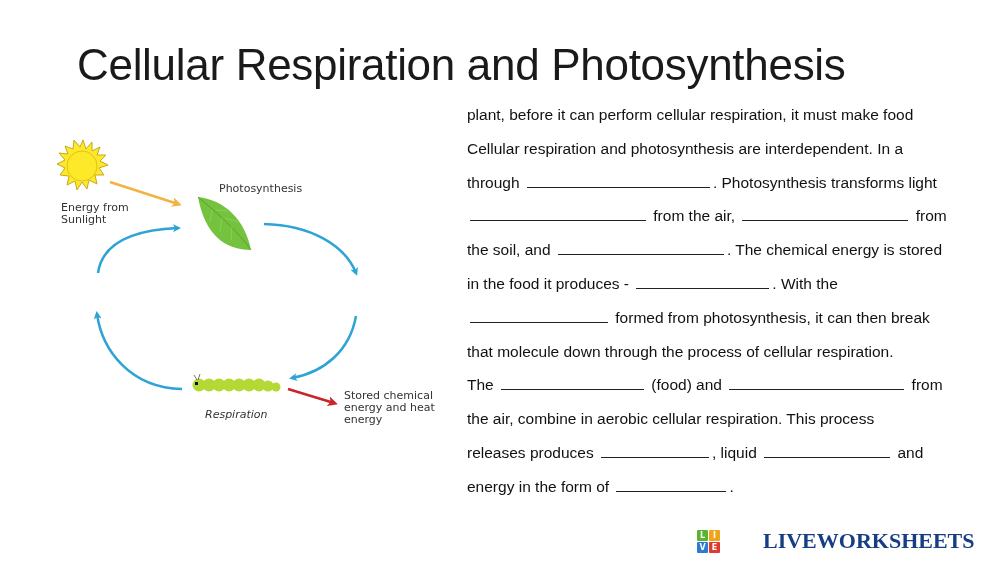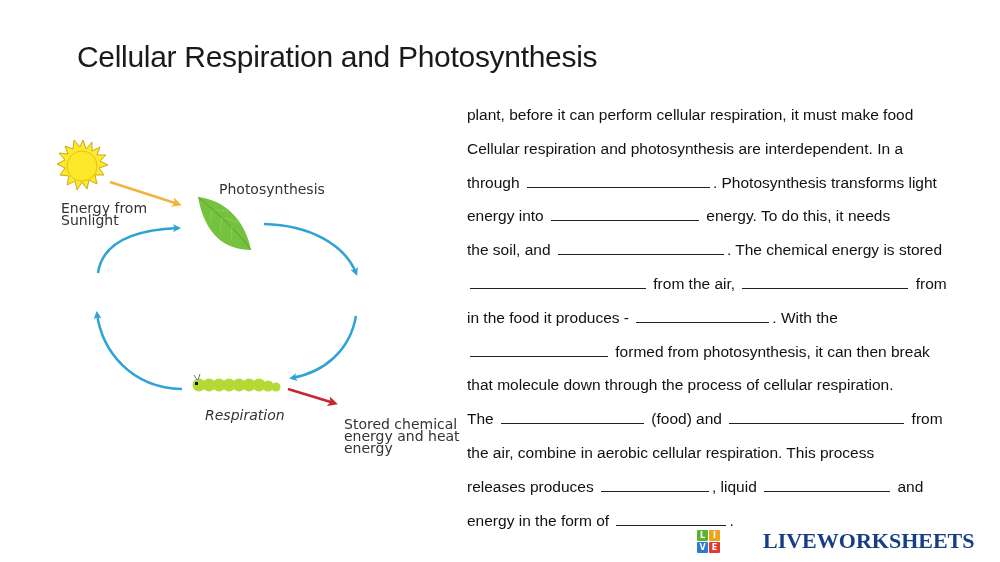--- a/index.html
+++ b/index.html
@@ -2,29 +2,29 @@
 <html><head>
 <meta charset="utf-8">
 <style>
   * { box-sizing: border-box; margin: 0; padding: 0; }
   html, body { width: 1000px; height: 562px; background: #ffffff; overflow: hidden; }
   body { position: relative; font-family: "Liberation Sans", "DejaVu Sans", sans-serif; color: #111; }
 
   .page-title {
     position: absolute; left: 77px; top: 40px;
     font-family: "Liberation Sans", sans-serif;
-    font-size: 30px; font-weight: normal; color: #1a1a1a;
+    font-size: 44px; font-weight: normal; color: #1a1a1a;
     letter-spacing: -0.3px; white-space: nowrap;
   }
 
   .diagram { position: absolute; left: 0; top: 120px; width: 460px; height: 330px; }
   .diagram svg { position: absolute; left: 0; top: 0; }
   .diag-label {
     position: absolute; font-family: "DejaVu Sans", sans-serif;
-    font-size: 14px; color: #333; line-height: 12px; white-space: nowrap;
+    font-size: 11px; color: #333; line-height: 12px; white-space: nowrap;
   }
 
   .passage {
     position: absolute; left: 467px; top: 100px; width: 520px;
     font-family: "Liberation Sans", sans-serif; font-size: 15.5px; color: #111;
   }
   .passage .line {
     height: 33.8px; line-height: 30px; white-space: nowrap;
   }
   .blank {
@@ -102,34 +102,33 @@
 
     <line x1="288" y1="389" x2="334" y2="403" stroke="#c8262b" stroke-width="2.5" marker-end="url(#arrRed)"></line>
   </svg>
 
   <div class="diag-label" style="left:61px; top:82px;">
     <div>Energy from</div>
     <div>Sunlight</div>
   </div>
   <div class="diag-label" style="left:219px; top:63px;">Photosynthesis</div>
   <div class="diag-label" style="left:205px; top:289px;font-style:italic;">Respiration</div>
-  <div class="diag-label" style="left:344px; top:270px;margin-top:28px;">
+  <div class="diag-label" style="left:344px; top:270px;">
     <div>Stored chemical</div>
     <div>energy and heat</div>
     <div>energy</div>
   </div>
 </div>
 
 <div class="passage" id="passage">
     <div class="line"><span>plant, before it can perform cellular respiration, it must make food</span></div>
     <div class="line"><span>Cellular respiration and photosynthesis are interdependent. In a</span></div>
     <div class="line"><span>through </span><span class="blank" style="width: 183px;"></span><span>.  Photosynthesis transforms light</span></div>
-    <div class="line"><span>energy into </span><span class="blank" style="width: 148px;"></span><span> energy. To do this, it needs</span></div>
+    <div class="line"><span class="blank" style="width: 176px;"></span><span> from the air,  </span><span class="blank" style="width: 166px;"></span><span> from</span></div>
     <div class="line"><span>the soil, and </span><span class="blank" style="width: 166px;"></span><span>.  The chemical energy is stored</span></div>
-    <div class="line"><span class="blank" style="width: 176px;"></span><span> from the air,  </span><span class="blank" style="width: 166px;"></span><span> from</span></div>
     <div class="line"><span>in the food it produces - </span><span class="blank" style="width: 133px;"></span><span>.  With the</span></div>
     <div class="line"><span class="blank" style="width: 138px;"></span><span> formed from photosynthesis, it can then break</span></div>
     <div class="line"><span>that molecule down through the process of cellular respiration.</span></div>
     <div class="line"><span>The </span><span class="blank" style="width: 143px;"></span><span> (food) and </span><span class="blank" style="width: 175px;"></span><span> from</span></div>
     <div class="line"><span>the air, combine in aerobic cellular respiration.  This process</span></div>
     <div class="line"><span>releases produces </span><span class="blank" style="width: 108px;"></span><span>, liquid </span><span class="blank" style="width: 126px;"></span><span> and</span></div>
     <div class="line"><span>energy in the form of </span><span class="blank" style="width: 110px;"></span><span>.</span></div>
   </div>
 
 <div class="logo">

